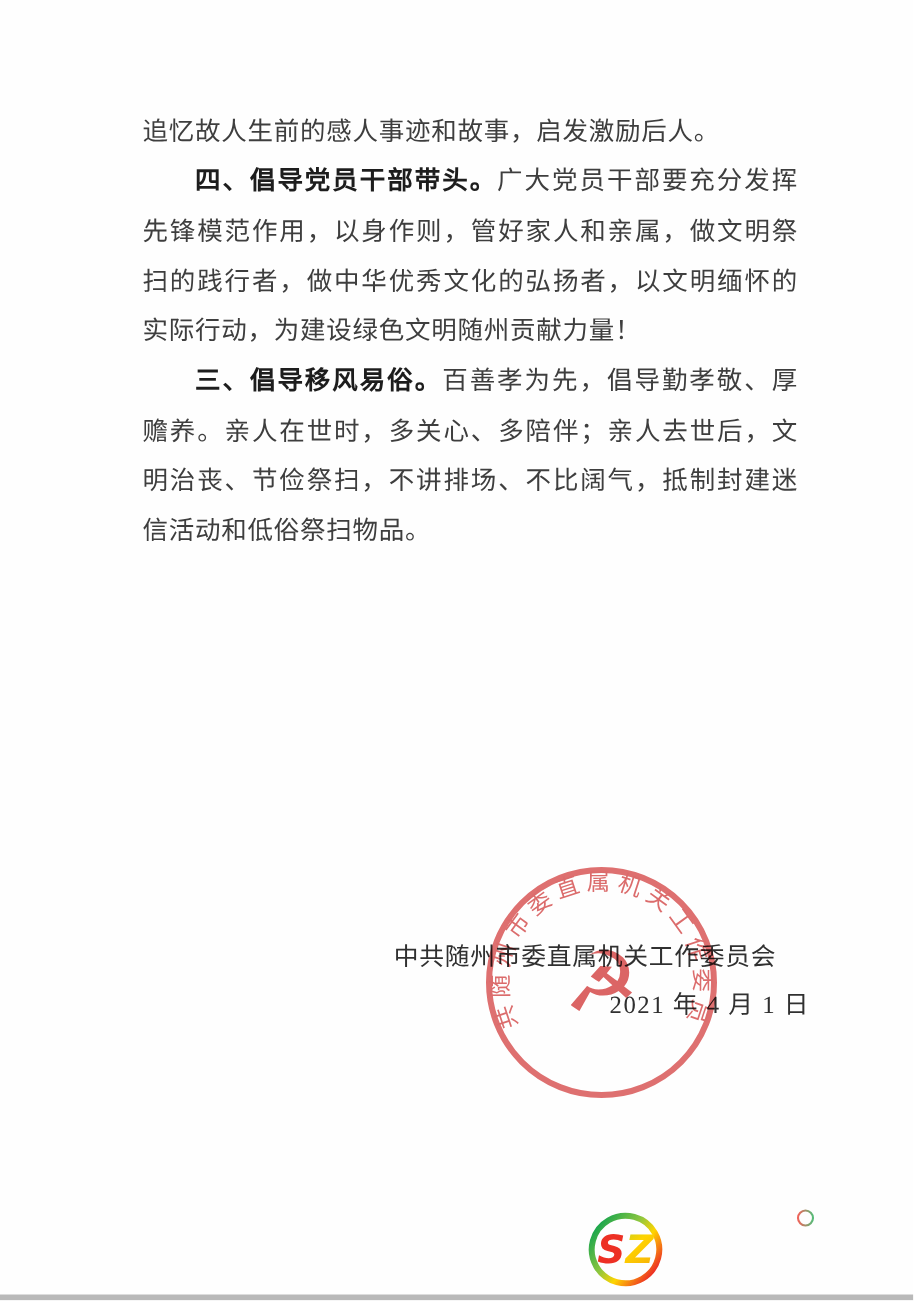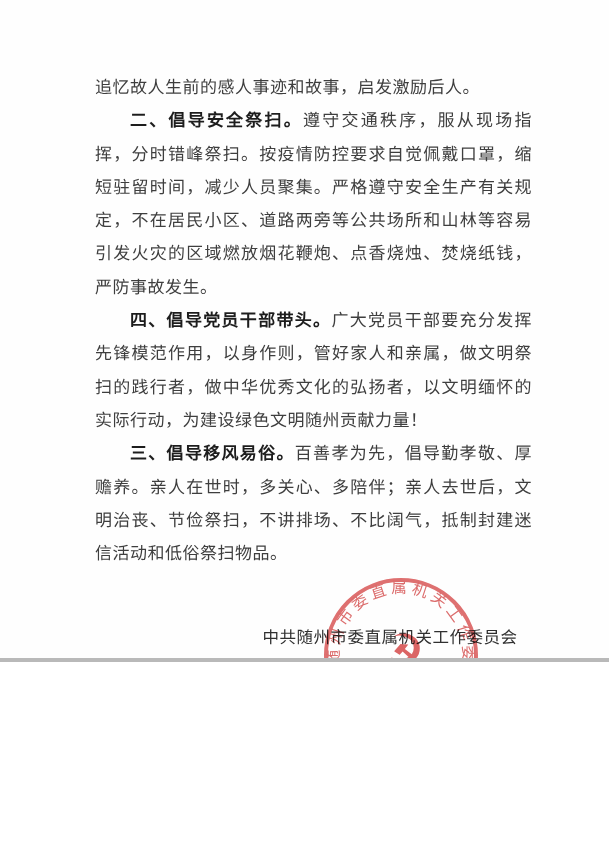--- a/index.html
+++ b/index.html
@@ -1,19 +1,19 @@
 <!DOCTYPE html>
 <html lang="zh-CN"><head>
 <meta charset="utf-8">
 <title>Scanned Official Notice Page</title>
 <style>
   html,body{margin:0;padding:0;background:#ffffff;}
   .page{
     position:relative;
-    width:609px;height:662px;
+    width:609px;height:867px;
     background:#fefefe;
     overflow:hidden;
     font-family:"Liberation Serif","DejaVu Serif",serif;
   }
   .content{
     position:absolute;
     left:95px;top:71px;width:437px;
     font-size:17px;
     line-height:33.3px;
     color:#3e3e3e;
@@ -46,21 +46,20 @@
     background:#b9b9b9;
   }
 </style>
 </head>
 <body>
 
 <div class="page">
 
   <div class="content">
     <p><span>追忆故人生前的感人事迹和故事，启发激励后人。</span></p>
-    <p class="indent"><span class="lead">二、倡导安全祭扫。</span><span>遵守交通秩序，服从现场指挥，分时错峰祭扫。按疫情防控要求自觉佩戴口罩，缩短驻留时间，减少人员聚集。严格遵守安全生产有关规定，不在居民小区、道路两旁等公共场所和山林等容易引发火灾的区域燃放烟花鞭炮、点香烧烛、焚烧纸钱，严防事故发生。</span></p>
     <p class="indent"><span class="lead">四、倡导党员干部带头。</span><span>广大党员干部要充分发挥先锋模范作用，以身作则，管好家人和亲属，做文明祭扫的践行者，做中华优秀文化的弘扬者，以文明缅怀的实际行动，为建设绿色文明随州贡献力量！</span></p>
     <p class="indent"><span class="lead">三、倡导移风易俗。</span><span>百善孝为先，倡导勤孝敬、厚赡养。亲人在世时，多关心、多陪伴；亲人去世后，文明治丧、节俭祭扫，不讲排场、不比阔气，抵制封建迷信活动和低俗祭扫物品。</span></p>
   </div>
 
   <div class="sig-org">中共随州市委直属机关工作委员会</div>
   <div class="sig-date">2021 年 4 月 1 日</div>
 
   <svg class="seal" viewBox="0 0 160 160" xmlns="http://www.w3.org/2000/svg">
     <circle cx="80" cy="81" r="75" fill="none" stroke="#db5c5c" stroke-width="4"></circle>
     <path id="sealArc" d="M 29.2 116.6 A 62 62 0 1 1 130.8 116.6" fill="none"></path>

